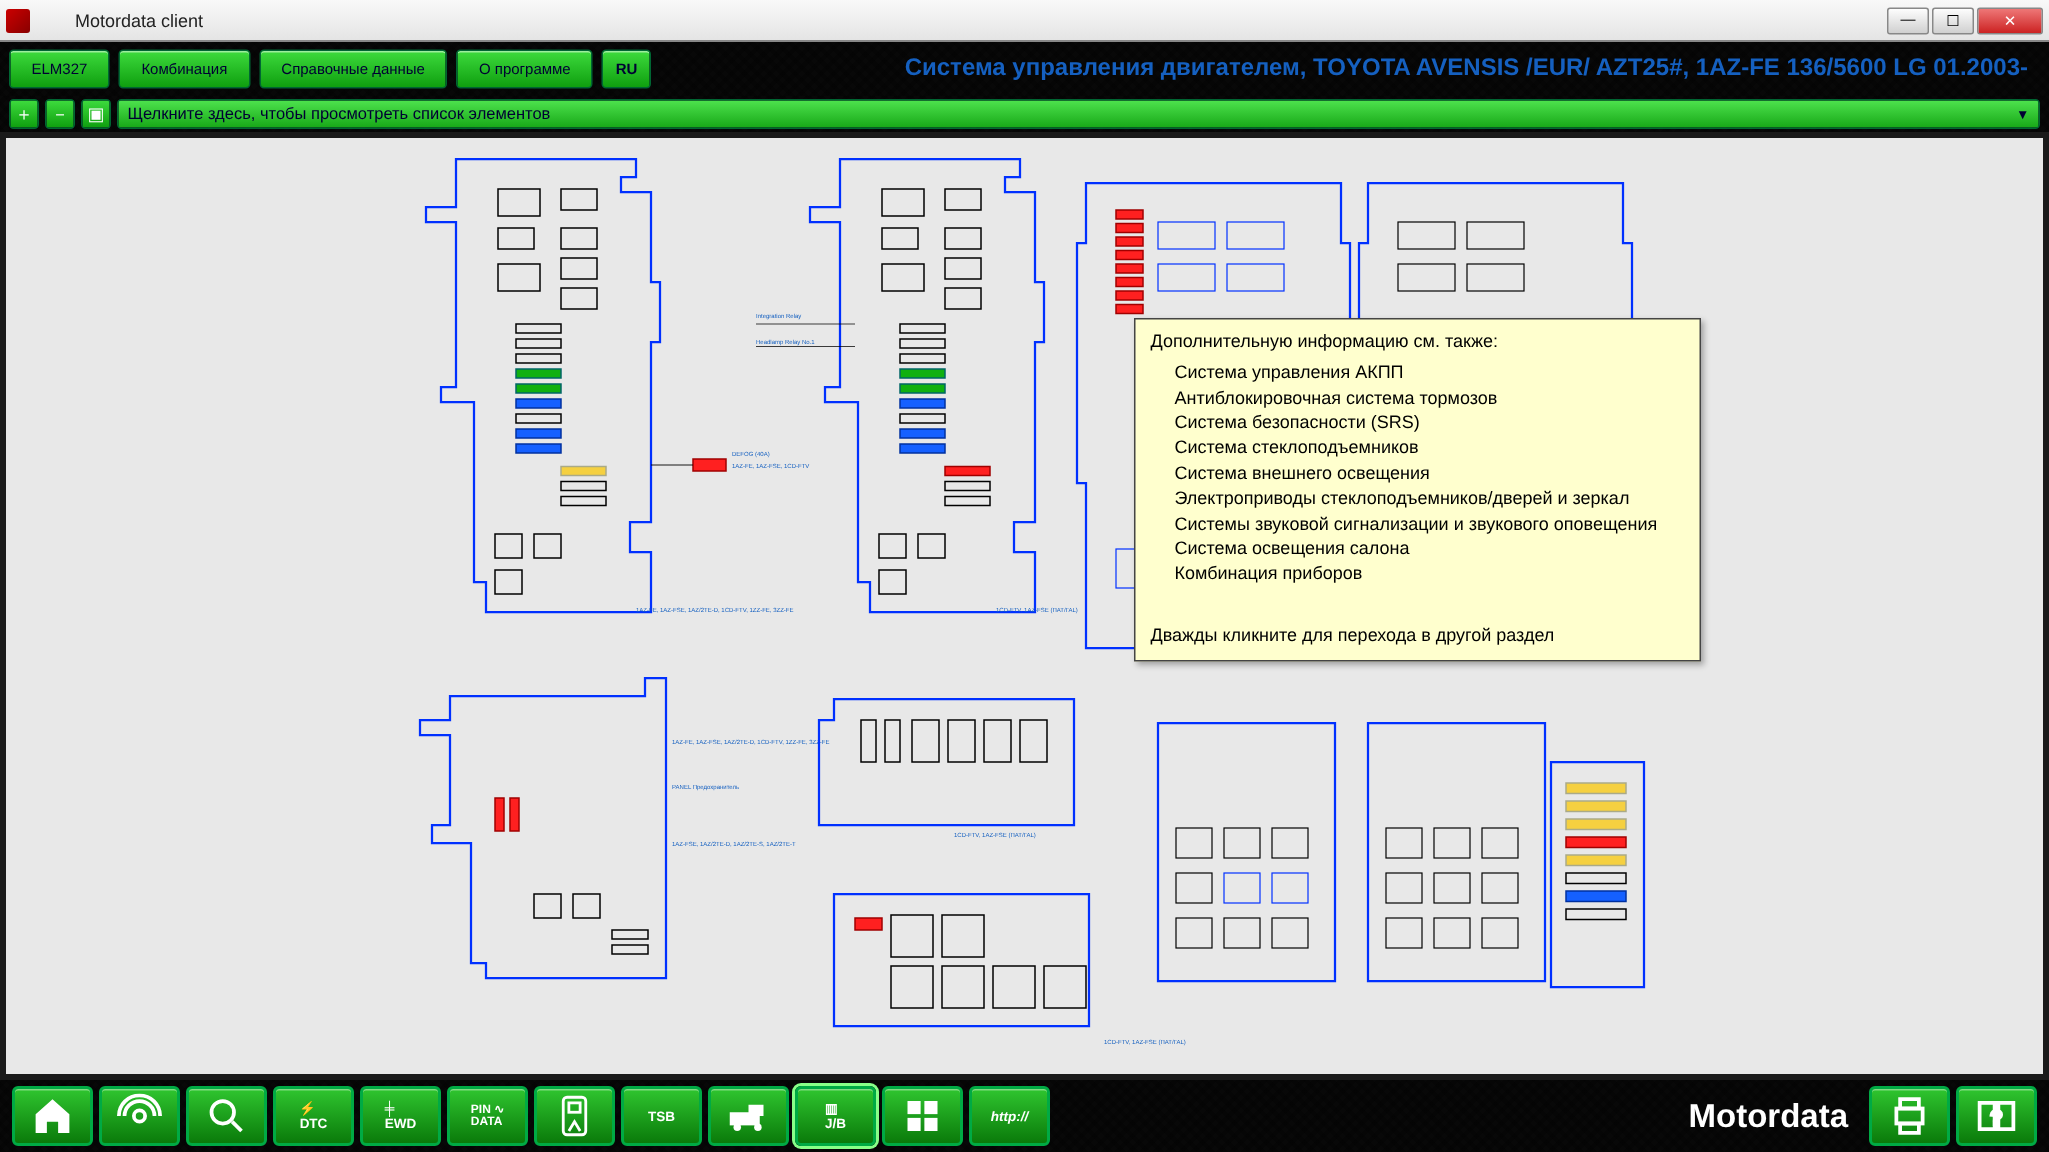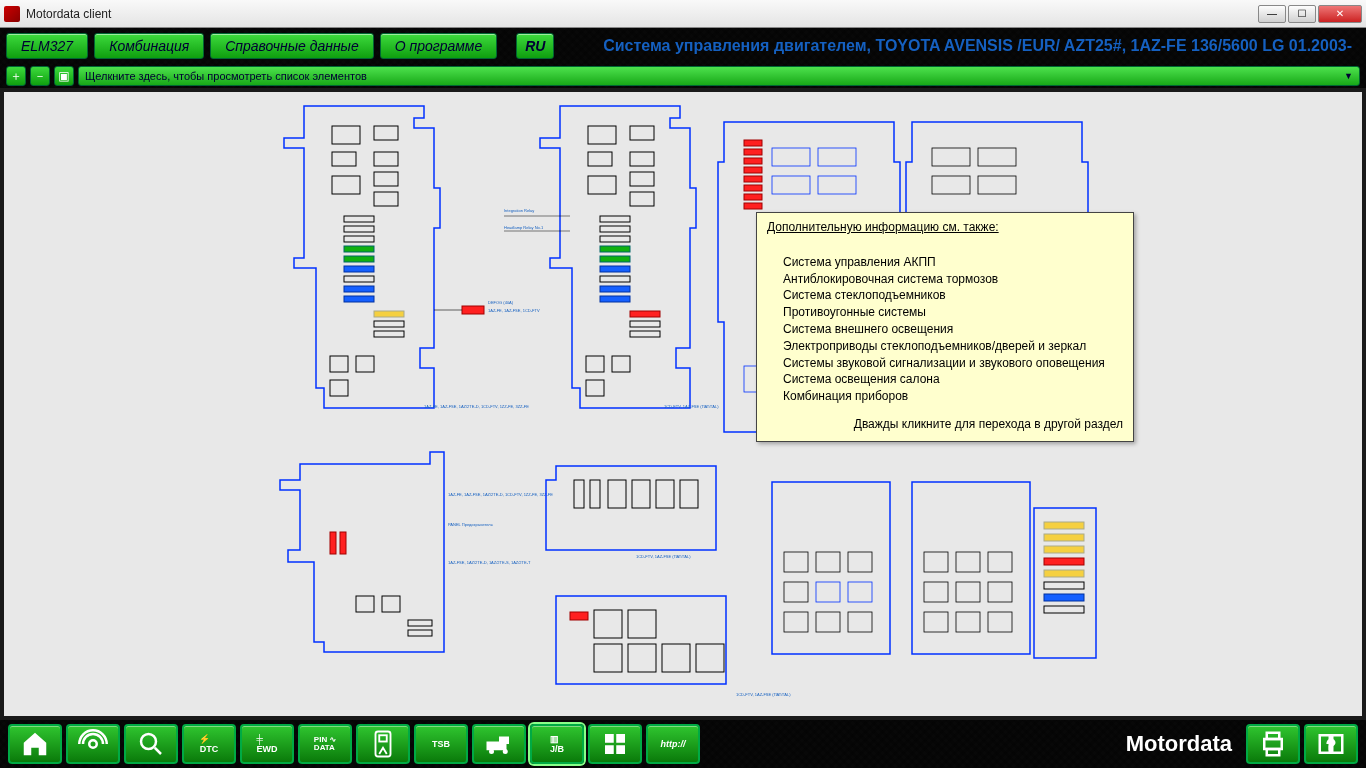--- a/index.html
+++ b/index.html
@@ -1,36 +1,36 @@
 <!DOCTYPE html>
 <html><head>
 <meta charset="utf-8">
 <style>
 * { box-sizing: border-box; margin: 0; padding: 0; font-family: Tahoma, Arial, sans-serif; }
 html, body { width: 1366px; height: 768px; overflow: hidden; }
 body { background: #2a2a2a; display: flex; flex-direction: column; }
 
 
-.titlebar { height: 28px; background: linear-gradient(#f9f9f9,#e4e4e4); display: flex; align-items: center; padding: 0 4px; border-bottom: 1px solid #888; }
+.titlebar { height: 28px; background: linear-gradient(#f9f9f9,#e4e4e4); display: flex; align-items: center; padding: 0 4px; border-bottom: 1px solid #888; gap: 24px; }
 .titlebar .app-icon { width: 16px; height: 16px; background: linear-gradient(135deg,#c00,#800); margin-right: 6px; border-radius:2px; }
 .titlebar .title { font-size: 12px; color:#222; flex:1; }
 .winbtns { display:flex; gap:2px; }
 .winbtn { width:28px; height:18px; background:linear-gradient(#fdfdfd,#d0d0d0); border:1px solid #888; border-radius:2px; display:flex; align-items:center; justify-content:center; font-size:10px; }
 .winbtn.close { background:linear-gradient(#e77,#c22); color:#fff; width:44px; }
 
 
 .carbon { background:
   repeating-linear-gradient(45deg,#222 0 3px,#2c2c2c 3px 6px),
   repeating-linear-gradient(-45deg,#222 0 3px,#2c2c2c 3px 6px);
   background-blend-mode: multiply; }
 
 
 .topnav { height: 36px; display:flex; align-items:center; padding:4px 6px; gap:6px; }
-.navbtn { height:26px; padding:0 14px; background:linear-gradient(#3ddb3d,#0f9f0f); border:1px solid #063; border-radius:3px; color:#003; font-size:14px; display:flex; align-items:center; cursor:pointer; box-shadow:inset 0 1px 0 rgba(255,255,255,.5);font-style:italic; }
-.navbtn.lang { padding:0 8px; font-weight:bold;margin-left:13px; }
+.navbtn { height:26px; padding:0 14px; background:linear-gradient(#3ddb3d,#0f9f0f); border:1px solid #063; border-radius:3px; color:#003; font-size:10px; display:flex; align-items:center; cursor:pointer; box-shadow:inset 0 1px 0 rgba(255,255,255,.5); }
+.navbtn.lang { padding:0 8px; font-weight:bold; }
 .context { margin-left:auto; font-size:16px; color:#1560c0; font-weight:bold; padding-right:8px; white-space:nowrap; }
 
 
 .subbar { height:24px; display:flex; align-items:center; padding:2px 6px; gap:4px; }
 .iconbtn { width:20px; height:20px; background:linear-gradient(#3ddb3d,#0f9f0f); border:1px solid #063; border-radius:3px; display:flex; align-items:center; justify-content:center; color:#fff; font-size:12px; cursor:pointer; }
 .searchbar { flex:1; height:20px; background:linear-gradient(#4de24d,#18a818); border:1px solid #063; border-radius:3px; display:flex; align-items:center; padding:0 6px; font-size:11px; color:#003;text-align:right; }
 .searchbar .drop { margin-left:auto; font-size:9px; color:#003; }
 
 
 .canvas { flex:1; background:#e8e8e8; border:4px solid #1a1a1a; position:relative; overflow:hidden; }
@@ -41,23 +41,23 @@
 .relay { fill:none; stroke:#000; stroke-width:1; }
 .fuse-b { fill:none; stroke:#000; stroke-width:1; }
 .fuse-blue { fill:#1560ff; stroke:#0030a0; }
 .fuse-red { fill:#ff2020; stroke:#a00000; }
 .fuse-green{ fill:#10b010; stroke:#066; }
 .fuse-yel { fill:#f5d040; stroke:#aa8; }
 .tinytext { font-size:4px; fill:#1560c0; font-family:Arial; }
 
 
 .tooltip { position:absolute; left:752px; top:120px; width:378px; background:#ffffce; border:1px solid #444; padding:6px 10px 8px; font-size:12px; line-height:1.4; box-shadow:2px 2px 4px rgba(0,0,0,.3); }
-.tooltip .hdr { margin-bottom:18px;text-decoration:underline; }
+.tooltip .hdr { margin-bottom:4px; }
 .tooltip ul { list-style:none; padding-left:16px; }
-.tooltip .ftr { margin-top:11px;text-align:right; }
+.tooltip .ftr { margin-top:24px; }
 
 
 .bottombar { height:48px; display:flex; align-items:center; padding:4px 8px; gap:4px; }
 .bbtn { width:54px; height:40px; background:linear-gradient(#2fc52f,#0a7a0a); border:2px solid #0a4; border-radius:4px; display:flex; align-items:center; justify-content:center; color:#fff; font-size:9px; font-weight:bold; cursor:pointer; box-shadow:inset 0 1px 0 rgba(255,255,255,.4); position:relative; }
 .bbtn.sel { box-shadow:0 0 0 2px #8f8, inset 0 1px 0 rgba(255,255,255,.4); }
 .brand { margin-left:auto; font-size:22px; font-weight:bold; color:#fff; padding-right:10px; }
 .bbtn svg { width:36px; height:30px; }
 
 </style>
 </head>
@@ -267,22 +267,22 @@
   <rect class="fuse-blue" x="1040" y="498" width="40" height="7"></rect>
   <rect class="fuse-b" x="1040" y="510" width="40" height="7"></rect>
 </svg>
 
   
   <div class="tooltip">
     <div class="hdr">Дополнительную информацию см. также:</div>
     <ul>
       <li>Система управления АКПП</li>
       <li>Антиблокировочная система тормозов</li>
+      <li>Система безопасности (SRS)</li>
       <li>Система стеклоподъемников</li>
-      <li>Противоугонные системы</li>
       <li>Система внешнего освещения</li>
       <li>Электроприводы стеклоподъемников/дверей и зеркал</li>
       <li>Системы звуковой сигнализации и звукового оповещения</li>
       <li>Система освещения салона</li>
       <li>Комбинация приборов</li>
     </ul>
     <div class="ftr">Дважды кликните для перехода в другой раздел</div>
   </div>
 </div>
 

